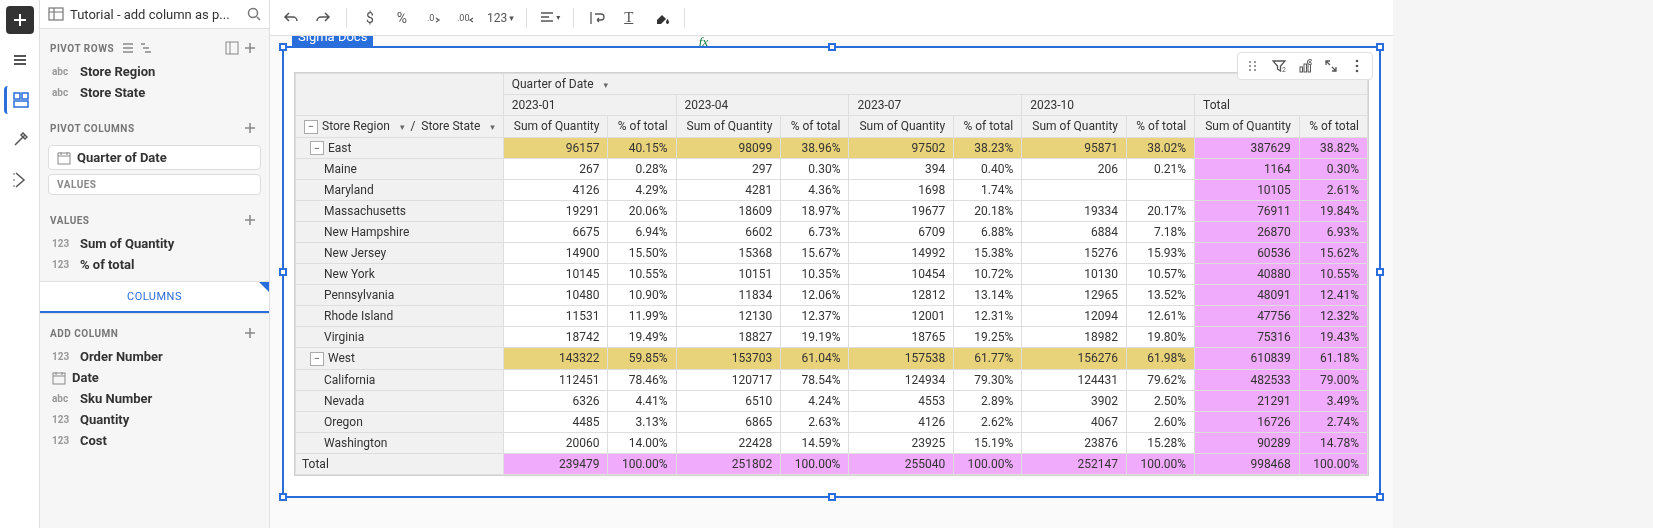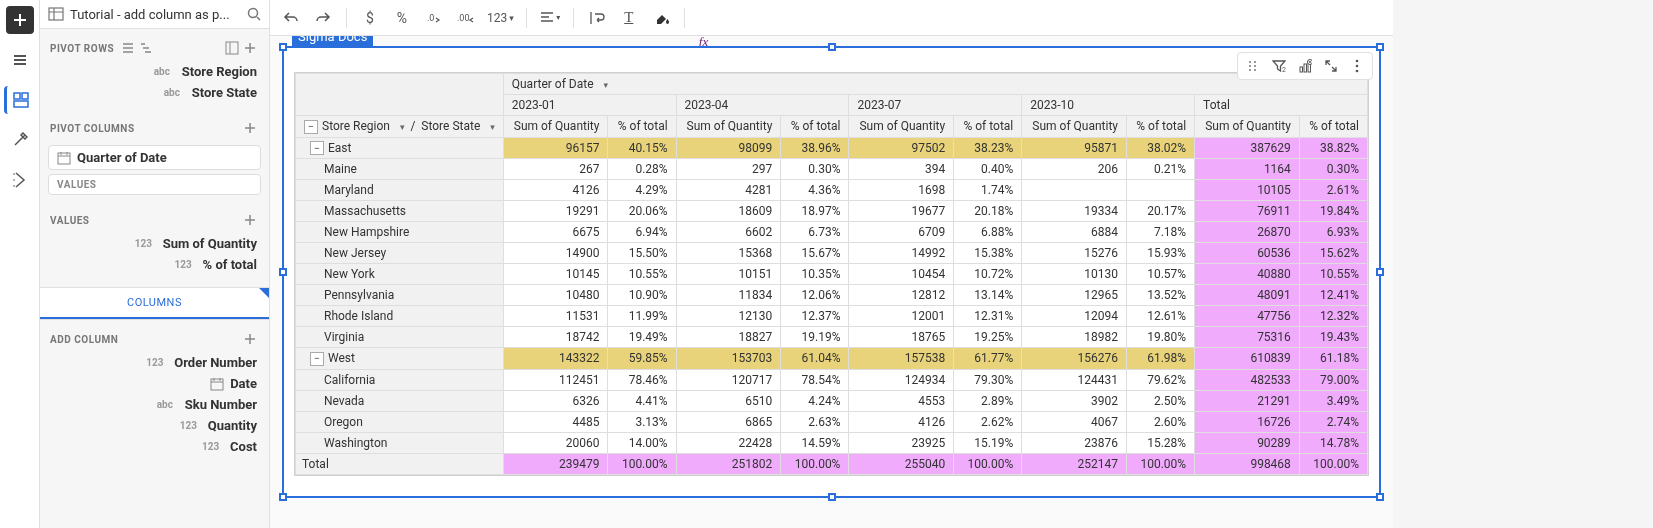--- a/index.html
+++ b/index.html
@@ -9,34 +9,34 @@
 .left-rail .icon-btn { width: 28px; height: 28px; display: flex; align-items: center; justify-content: center; color: #555; cursor: pointer; border-radius: 4px; }
 .left-rail .icon-btn.add { background: #333; color: #fff; border-radius: 4px; }
 .left-rail .icon-btn.active { color: #2a6edb; border-left: 3px solid #2a6edb; margin-left: -3px; padding-left: 3px; }
 .side-panel { width: 230px; background: #f6f6f6; border-right: 1px solid #e0e0e0; display: flex; flex-direction: column; }
 .panel-header { display: flex; align-items: center; padding: 6px 8px; border-bottom: 1px solid #e0e0e0; gap: 6px; background: #fff; }
 .panel-header .title { flex: 1; font-size: 13px; color: #333; white-space: nowrap; overflow: hidden; text-overflow: ellipsis; }
 .panel-section { padding: 6px 8px; font-weight: bold; }
 .section-head { display: flex; align-items: center; font-size: 10px; letter-spacing: 0.5px; color: #777; text-transform: uppercase; padding: 4px 2px; }
 .section-head .sh-title { flex: 1; }
 .section-head .sh-icon { width: 18px; height: 18px; display: flex; align-items: center; justify-content: center; color: #888; cursor: pointer; }
-.field-row { display: flex; align-items: center; gap: 6px; padding: 3px 4px; font-size: 13px; color: #333; cursor: pointer; border-radius: 3px; justify-content: flex-end; }
+.field-row { display: flex; align-items: center; gap: 6px; padding: 3px 4px; font-size: 13px; color: #333; cursor: pointer; border-radius: 3px; }
 .field-row .ftype { font-size: 10px; color: #999; width: 22px; text-align: left; }
 .field-box { border: 1px solid #ddd; background: #fff; border-radius: 4px; padding: 4px 8px; display: flex; align-items: center; gap: 6px; margin: 4px 0; }
 .values-box { border: 1px solid #ddd; background: #fff; border-radius: 4px; padding: 4px 8px; font-size: 10px; color: #888; letter-spacing: 0.5px; margin-top: 4px; }
-.tab-row { display: flex; border-top: 1px solid #e0e0e0; border-bottom: 1px solid #e0e0e0; background: #fff; margin-top: 6px; position: relative; }
+.tab-row { display: flex; border-top: 1px solid #e0e0e0; border-bottom: 1px solid #e0e0e0; background: #fff; position: relative; }
 .tab-row .tab { flex: 1; text-align: center; padding: 8px 0; font-size: 11px; letter-spacing: 0.5px; color: #888; cursor: pointer; }
 .tab-row .tab.active { color: #2a6edb; border-bottom: 2px solid #2a6edb; }
 .tab-row .corner { position: absolute; right: 0; top: 0; width: 0; height: 0; border-left: 10px solid transparent; border-top: 10px solid #2a6edb; }
 .main { flex: 1; display: flex; flex-direction: column; background: #fafafa; }
 .toolbar { height: 36px; border-bottom: 1px solid #e0e0e0; display: flex; align-items: center; padding: 0 8px; gap: 6px; background: #fff; }
 .toolbar .tb-btn { width: 26px; height: 26px; display: flex; align-items: center; justify-content: center; color: #555; cursor: pointer; border-radius: 3px; font-size: 14px; }
 .toolbar .tb-sep { width: 1px; height: 20px; background: #e0e0e0; margin: 0 4px; }
 .toolbar .tb-text { font-size: 12px; color: #555; padding: 0 2px; cursor: pointer; display: flex; align-items: center; gap: 2px; }
-.toolbar .fx { font-style: italic; font-family: serif; color: #701a75; font-size: 13px; margin-left: 4px; margin-top: 48px; }
+.toolbar .fx { font-style: italic; font-family: serif; color: #15803d; font-size: 13px; margin-left: 4px; margin-top: 48px; }
 .canvas { flex: 1; position: relative; padding: 10px 12px; overflow: auto; }
 .viz-frame { border: 2px solid #2a6edb; background: #fff; position: relative; padding: 24px 10px 20px 10px; }
 .viz-handle { position: absolute; width: 8px; height: 8px; background: #fff; border: 2px solid #2a6edb; }
 .viz-handle.tl { top: -5px; left: -5px; } .viz-handle.tr { top: -5px; right: -5px; }
 .viz-handle.bl { bottom: -5px; left: -5px; } .viz-handle.br { bottom: -5px; right: -5px; }
 .viz-handle.ml { top: 50%; left: -5px; margin-top: -4px; } .viz-handle.mr { top: 50%; right: -5px; margin-top: -4px; }
 .viz-handle.tm { left: 50%; top: -5px; margin-left: -4px; } .viz-handle.bm { left: 50%; bottom: -5px; margin-left: -4px; }
 .viz-tag { position: absolute; top: -2px; left: 8px; transform: translateY(-100%); background: #2a6edb; color: #fff; font-size: 13px; padding: 2px 6px; }
 .viz-controls { position: absolute; top: 4px; right: 6px; display: flex; gap: 4px; background: #fff; border: 1px solid #e0e0e0; border-radius: 4px; padding: 2px 4px; }
 .viz-controls .vc-btn { width: 22px; height: 22px; display: flex; align-items: center; justify-content: center; color: #555; cursor: pointer; }

